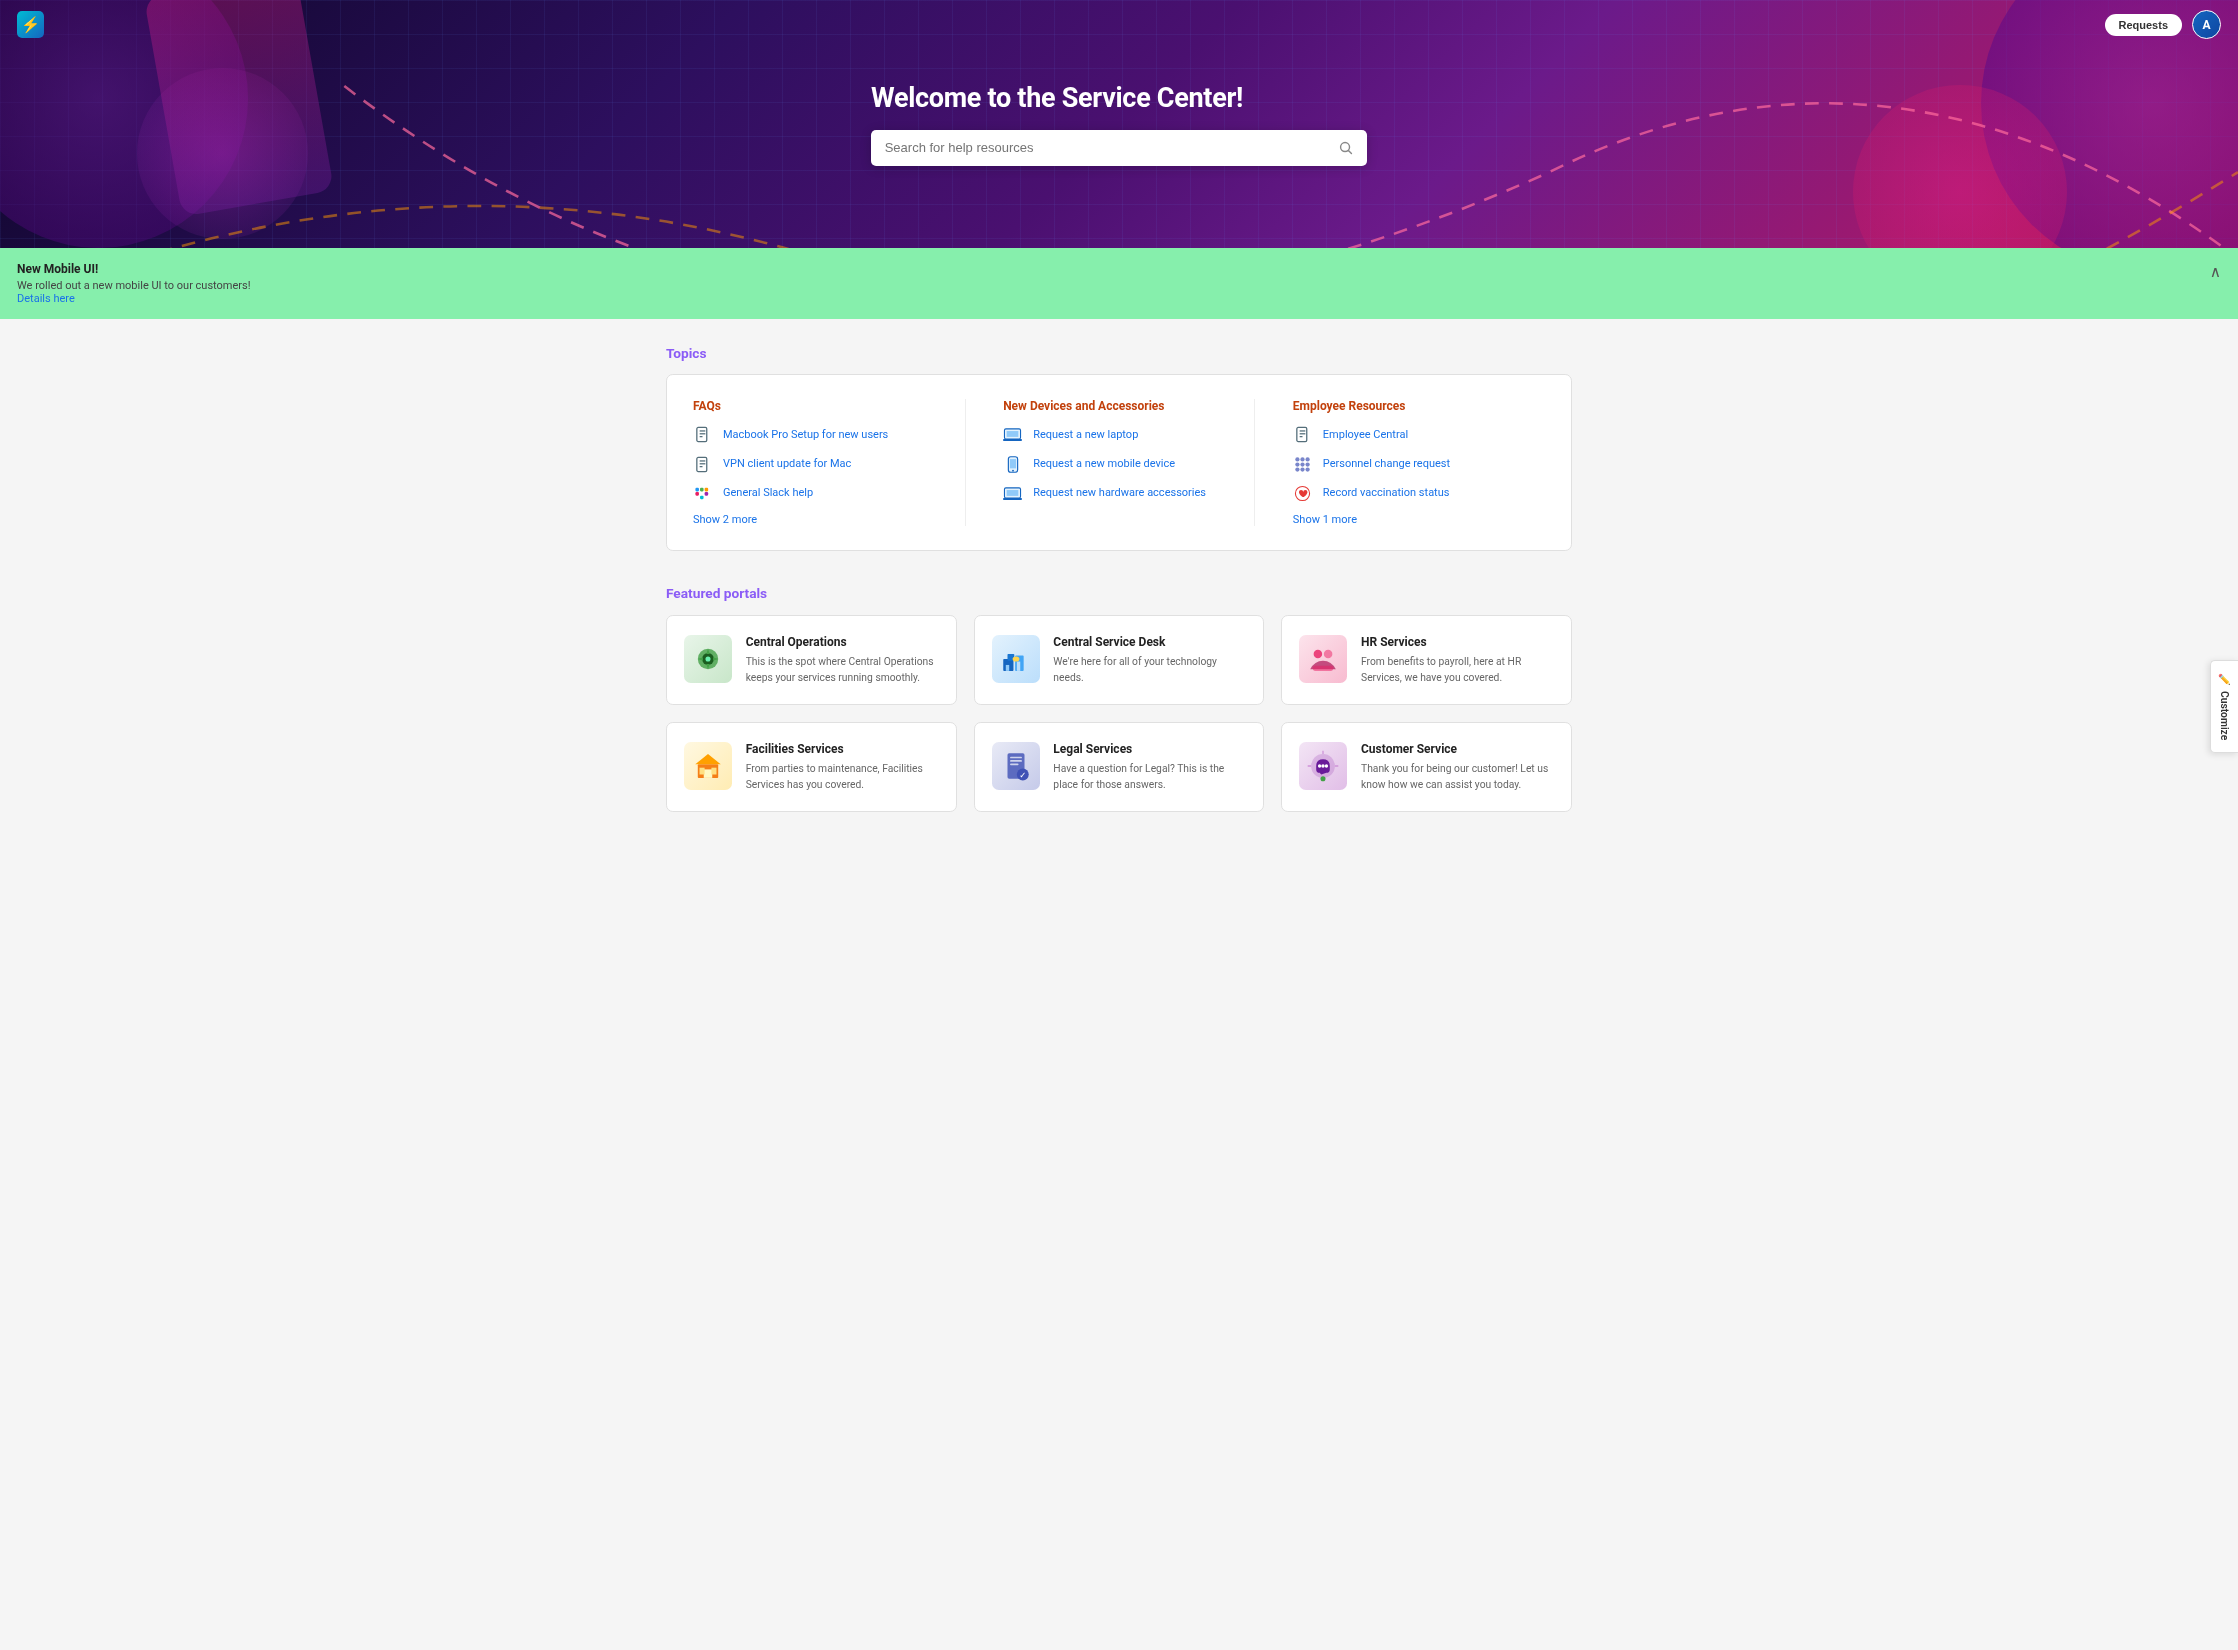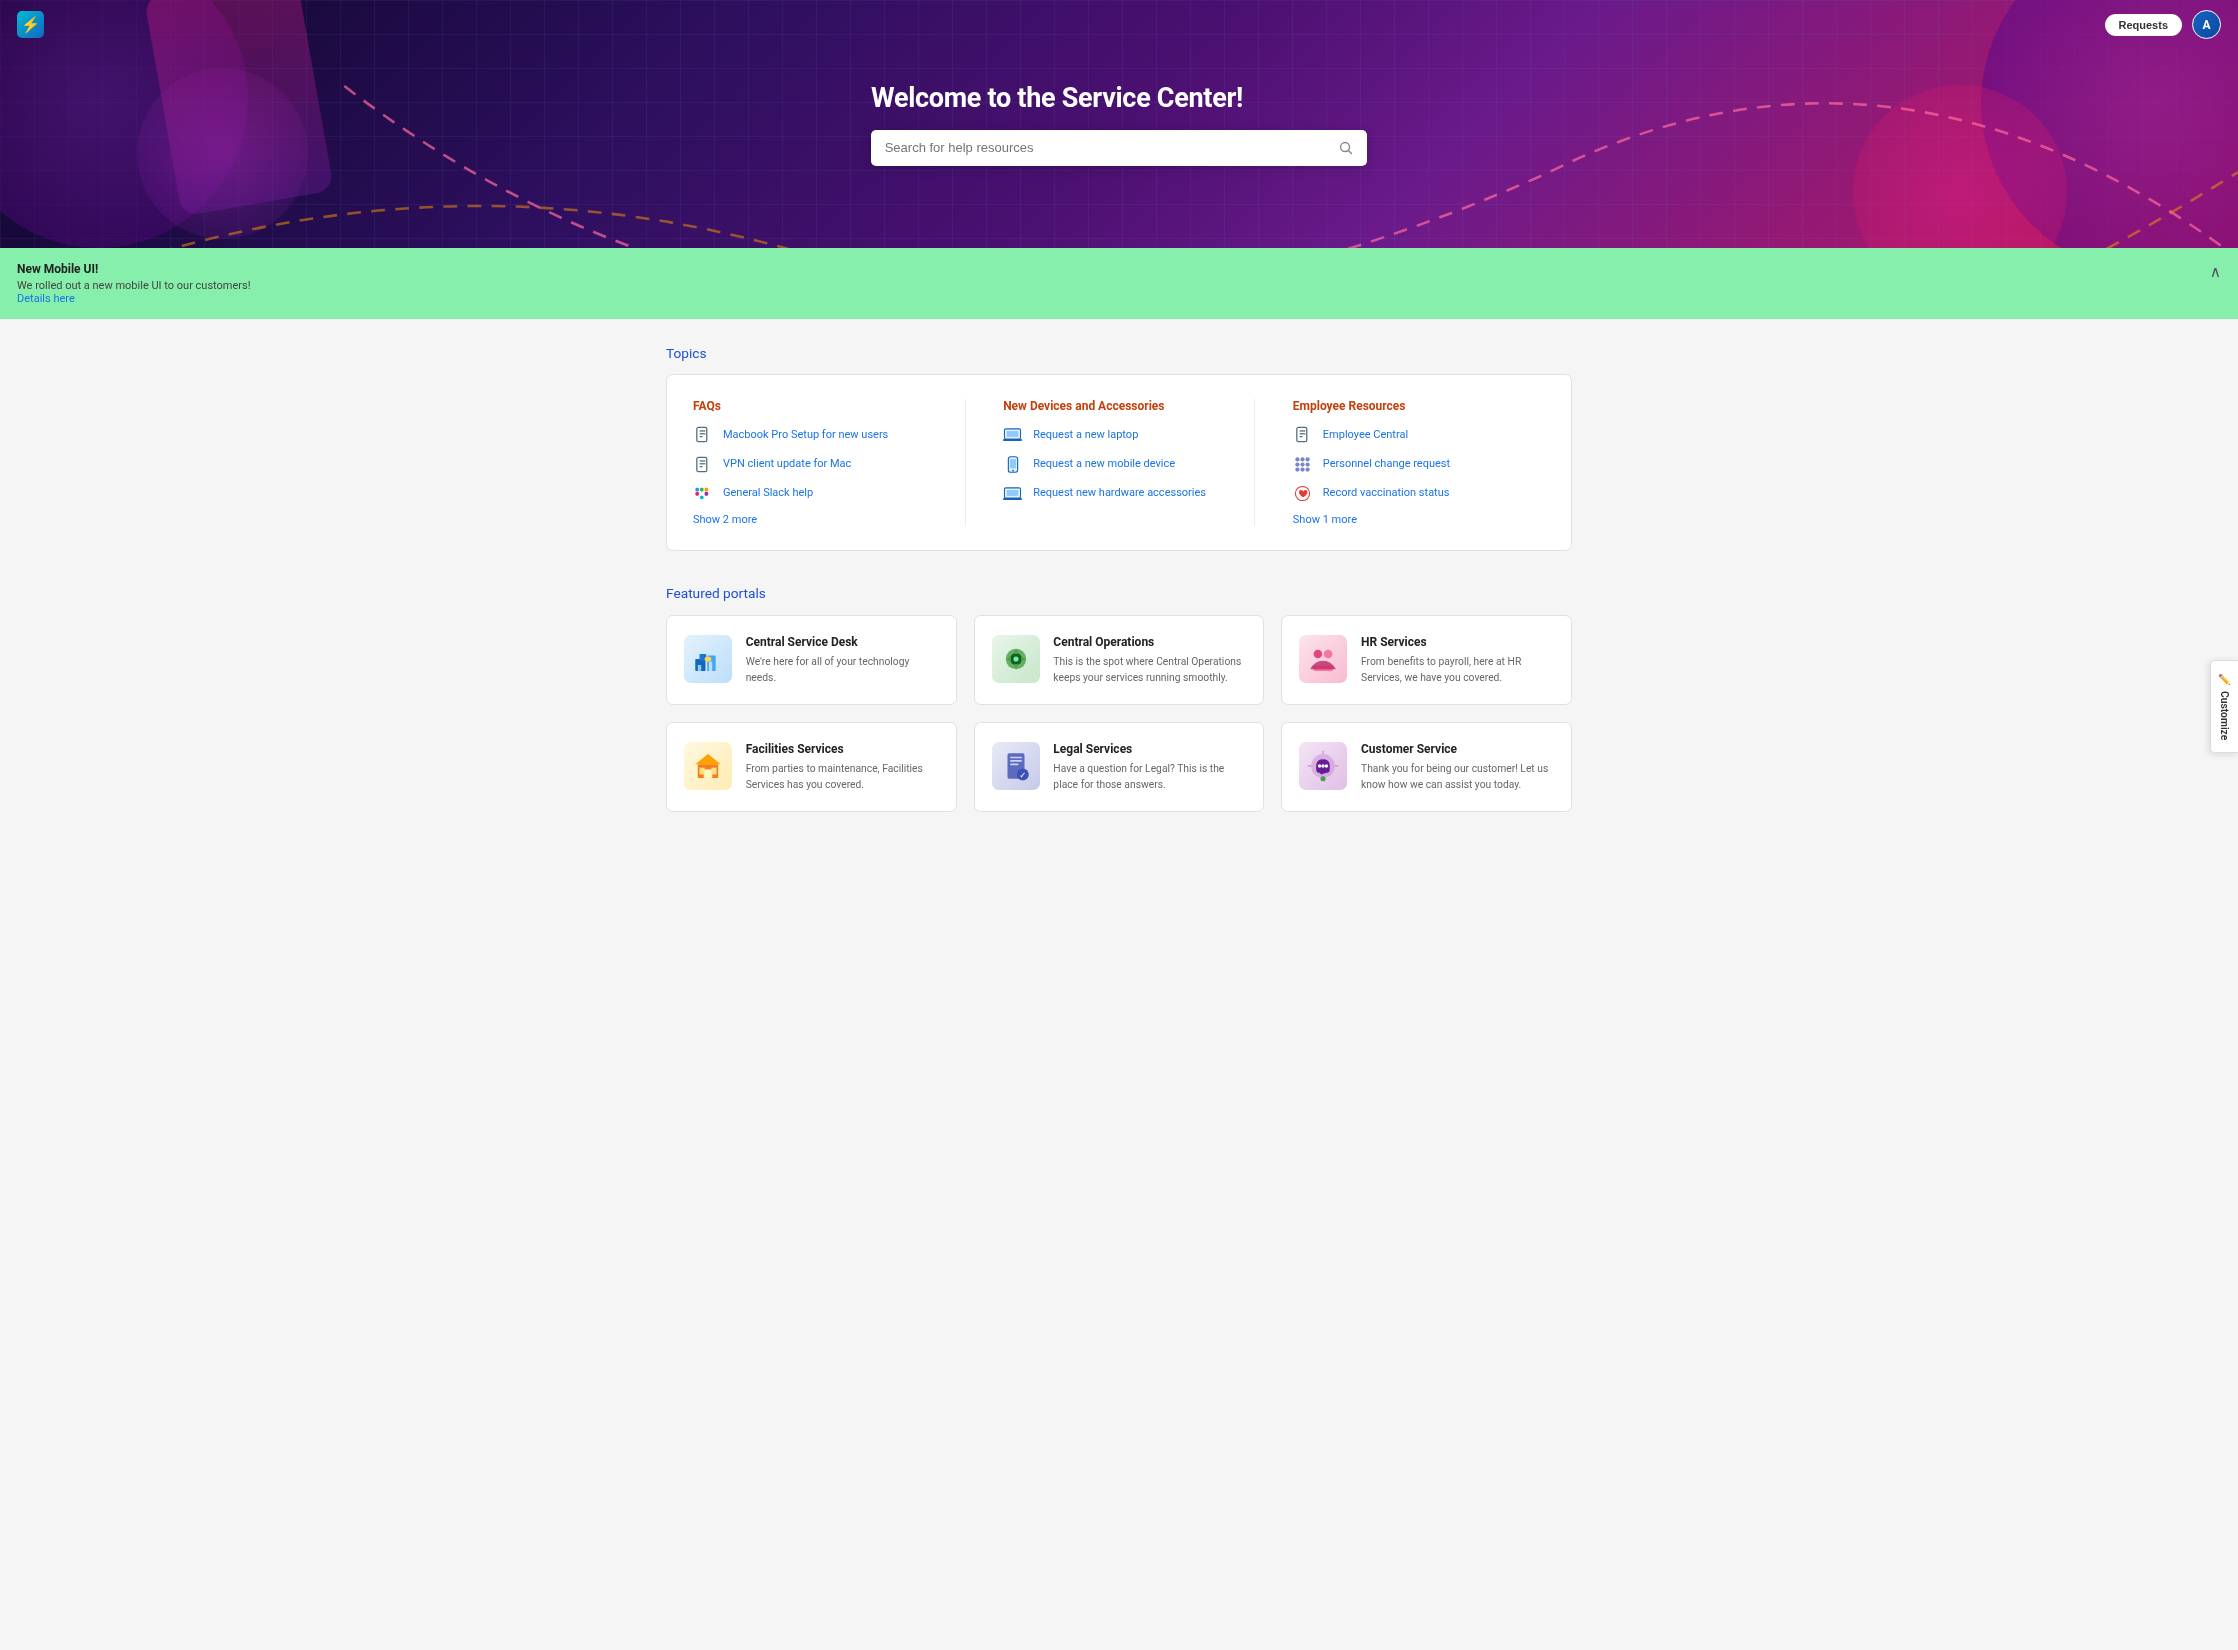--- a/index.html
+++ b/index.html
@@ -208,22 +208,22 @@
 
     
     .main-content {
       max-width: 940px;
       margin: 0 auto;
       padding: 26px 17px;
     }
 
     .section-title {
       font-size: 13.7px;
-      font-weight: 400;
-      color: #1d4ed8;
+      font-weight: 700;
+      color: #8b5cf6;
       margin-bottom: 13.7px;
     }
 
     
     .topics-card {
       background: #fff;
       border: 0.9px solid #e0e0e0;
       border-radius: 6.8px;
       padding: 24px 26px;
       margin-bottom: 34px;
@@ -520,51 +520,51 @@
       </div>
     </div>
   </div>
 
   <div>
     <div class="section-title">Featured portals</div>
 
     <div class="portals-grid">
 
       <div class="portal-card">
-        <div class="portal-icon pi-csd">
-          <svg width="34" height="34" viewBox="0 0 40 40">
-            <rect x="5" y="20" width="12" height="14" fill="#1565c0" rx="1"></rect>
-            <rect x="10" y="14" width="8" height="8" fill="#1976d2" rx="1"></rect>
-            <rect x="19" y="16" width="10" height="18" fill="#42a5f5" rx="1"></rect>
-            <rect x="8" y="27" width="4" height="7" fill="#90caf9"></rect>
-            <rect x="21" y="23" width="4" height="11" fill="#bbdefb"></rect>
-            <ellipse cx="20" cy="20" rx="4" ry="3" fill="#ffd54f"></ellipse>
-          </svg>
-        </div>
-        <div class="portal-info">
-          <div class="portal-title">Central Service Desk</div>
-          <div class="portal-desc">We're here for all of your technology needs.</div>
-        </div>
-      </div>
-
-      <div class="portal-card">
         <div class="portal-icon pi-co">
           <svg width="34" height="34" viewBox="0 0 40 40">
             <circle cx="20" cy="20" r="12" fill="#43a047" opacity="0.8"></circle>
             <circle cx="20" cy="20" r="7" fill="#1b5e20"></circle>
             <circle cx="20" cy="20" r="3" fill="#69f0ae"></circle>
             <path d="M20 8 L22 14 L18 14 Z" fill="#43a047"></path>
             <path d="M20 32 L22 26 L18 26 Z" fill="#43a047"></path>
             <path d="M8 20 L14 22 L14 18 Z" fill="#43a047"></path>
             <path d="M32 20 L26 22 L26 18 Z" fill="#43a047"></path>
           </svg>
         </div>
         <div class="portal-info">
           <div class="portal-title">Central Operations</div>
           <div class="portal-desc">This is the spot where Central Operations keeps your services running smoothly.</div>
+        </div>
+      </div>
+
+      <div class="portal-card">
+        <div class="portal-icon pi-csd">
+          <svg width="34" height="34" viewBox="0 0 40 40">
+            <rect x="5" y="20" width="12" height="14" fill="#1565c0" rx="1"></rect>
+            <rect x="10" y="14" width="8" height="8" fill="#1976d2" rx="1"></rect>
+            <rect x="19" y="16" width="10" height="18" fill="#42a5f5" rx="1"></rect>
+            <rect x="8" y="27" width="4" height="7" fill="#90caf9"></rect>
+            <rect x="21" y="23" width="4" height="11" fill="#bbdefb"></rect>
+            <ellipse cx="20" cy="20" rx="4" ry="3" fill="#ffd54f"></ellipse>
+          </svg>
+        </div>
+        <div class="portal-info">
+          <div class="portal-title">Central Service Desk</div>
+          <div class="portal-desc">We're here for all of your technology needs.</div>
         </div>
       </div>
 
       <div class="portal-card">
         <div class="portal-icon pi-hr">
           <svg width="34" height="34" viewBox="0 0 40 40">
             <circle cx="14" cy="14" r="5" fill="#e91e63" opacity="0.8"></circle>
             <circle cx="26" cy="14" r="5" fill="#f06292" opacity="0.8"></circle>
             <path d="M5 32 Q10 22 20 22 Q30 22 35 32" fill="#ad1457" opacity="0.7"></path>
             <rect x="8" y="28" width="24" height="6" rx="3" fill="#e91e63" opacity="0.5"></rect>

